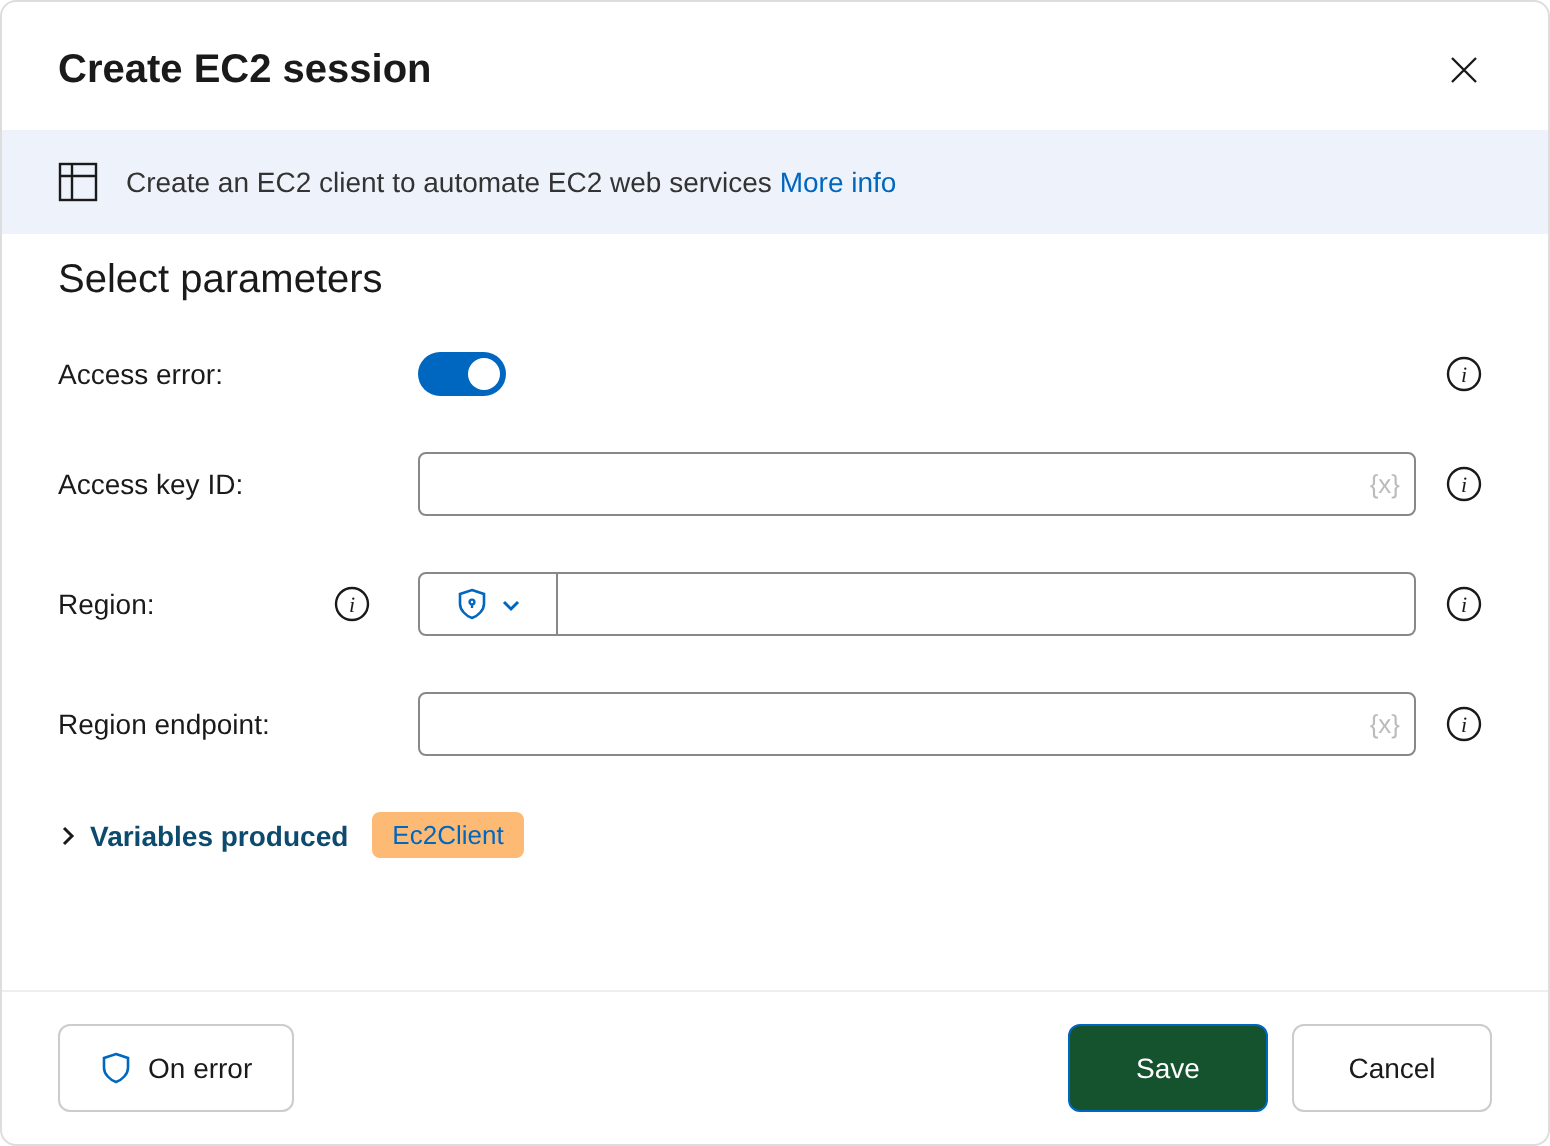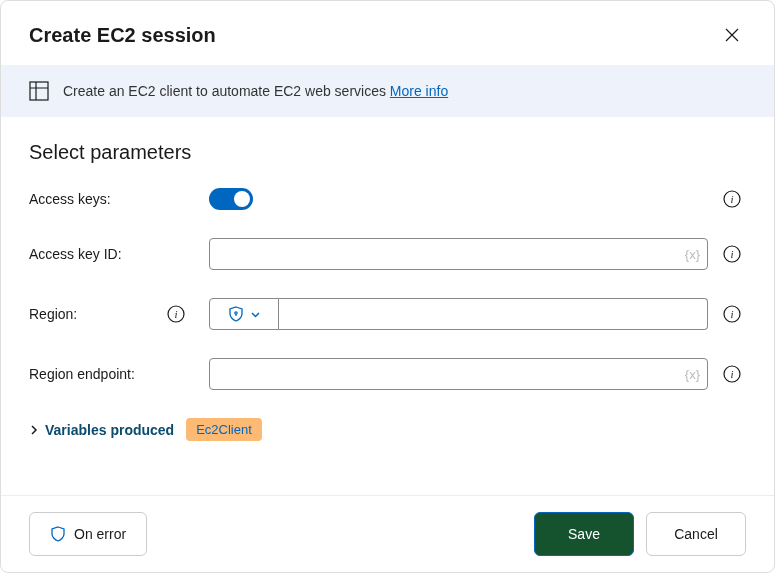--- a/index.html
+++ b/index.html
@@ -45,25 +45,24 @@
       padding: 16px 28px;
       display: flex;
       align-items: center;
       gap: 14px;
       font-size: 14px;
       color: #333;
     }
     .info-banner .banner-icon { width: 20px; height: 20px; flex-shrink: 0; }
     .info-link {
       color: #0067c0;
-      text-decoration: underline;
       cursor: pointer;
     }
     .content {
-      padding: 24px 28px;
+      padding: 12px 28px;
       flex: 1;
       overflow-y: auto;
     }
     .section-title {
       font-size: 20px;
       font-weight: 400;
       color: #1a1a1a;
       margin-bottom: 24px;
     }
     .form-row {
@@ -253,21 +252,21 @@
   <span>
     <span>Create an EC2 client to automate EC2 web services </span><a class="info-link">More info</a>
   </span>
 </div>
 
 <div class="content">
   <div class="section-title">Select parameters</div>
 
   <div class="form-row">
     <div class="label-col">
-      <span class="field-label">Access keys:</span>
+      <span class="field-label">Access error:</span>
     </div>
     <div class="control-col">
       <div class="toggle">
         <div class="toggle-knob"></div>
       </div>
     </div>
     <div class="trailing-col">
       <svg class="info-icon" viewBox="0 0 18 18">
           <circle cx="9" cy="9" r="8"></circle>
           <text x="9" y="13" text-anchor="middle">i</text>

